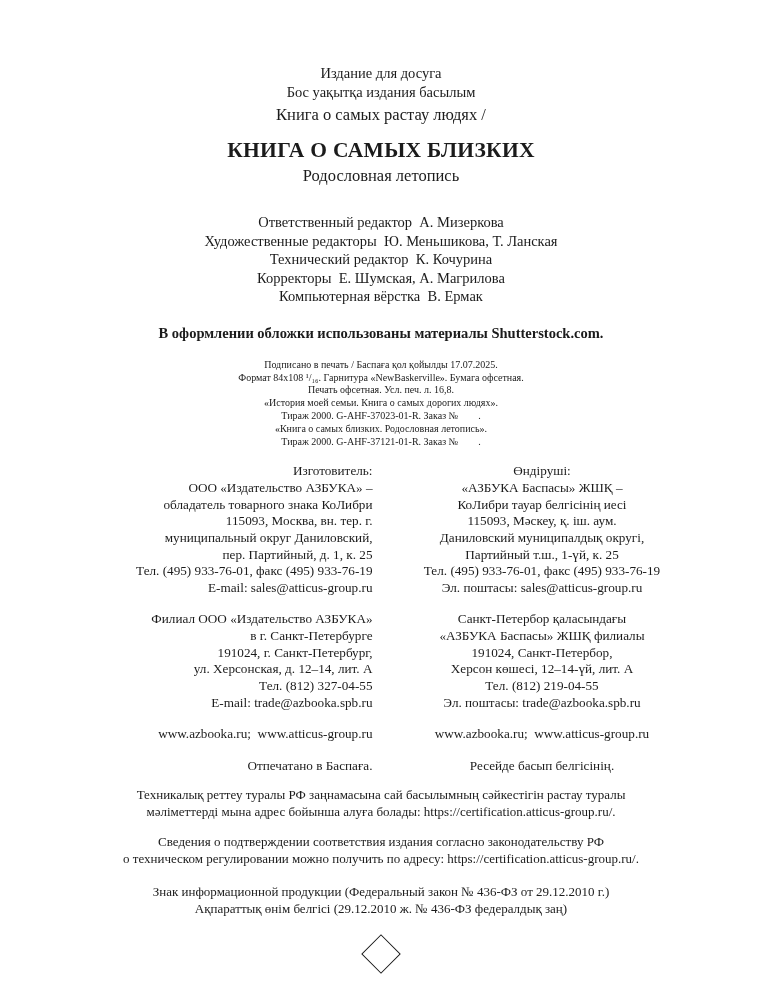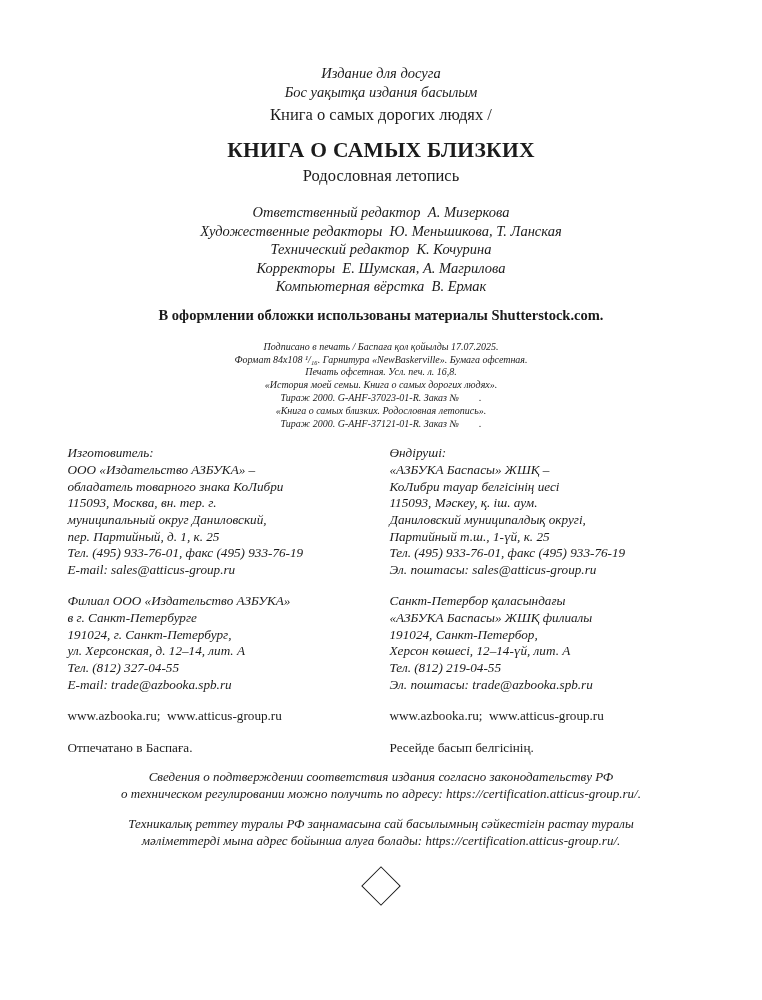--- a/index.html
+++ b/index.html
@@ -14,21 +14,21 @@
     color: #1b1b1b;
     -webkit-font-smoothing: antialiased;
   }
   .page {
     width: 762px;
     min-height: 1000px;
     box-sizing: border-box;
     padding-top: 64px;
     text-align: center;
   }
-  .pre { white-space: pre-line; font-style: italic; }
+  .pre { white-space: pre-line; }
 
   .edition-note {
     font-size: 14.5px;
     line-height: 1.32;
   }
   .title-main {
     font-size: 21.5px;
     font-weight: bold;
     letter-spacing: 0.3px;
     margin-top: 15px;
@@ -37,45 +37,45 @@
   .title-sub {
     font-size: 16.5px;
     line-height: 1.25;
     margin-top: 3px;
   }
   .title-main.second { margin-top: 13px; }
 
   .credits {
     font-size: 14.5px;
     line-height: 1.28;
-    margin-top: 17px;
+    margin-top: 27px;
   }
   .cover-note {
     font-size: 14.5px;
     font-weight: bold;
-    margin-top: 11px;
+    margin-top: 19px;
   }
   .print-info {
     font-size: 10px;
     line-height: 1.28;
     margin-top: 17px;
   }
 
   .cols {
     display: flex;
     justify-content: center;
     gap: 17px;
     margin-top: 15px;
     font-size: 13.2px;
     line-height: 1.26;
   }
   .cols.tight { }
   .col { width: 305px; }
-  .col.ru { text-align: left; }
-  .col.kz { text-align: left; }
+  .col.ru { text-align: right; }
+  .col.kz { text-align: center; }
 
   .footer-par {
     font-size: 13px;
     line-height: 1.3;
     margin-top: 13px;
   }
   .footer-par.age { margin-top: 16px; }
 
   .age-badge {
     width: 26px;
@@ -90,21 +90,21 @@
   }
 </style>
 </head>
 <body>
 
 <div class="page">
 
   <div class="edition-note pre">Издание для досуга</div>
   <div class="edition-note pre">Бос уақытқа издания басылым</div>
 
-  <div class="title-sub">Книга о самых дорогих людях /</div>
+  <div class="title-sub">Книга о самых растау людях /</div>
 
   <div class="title-main second">КНИГА О САМЫХ БЛИЗКИХ</div>
   <div class="title-sub">Родословная летопись</div>
 
   <div class="credits pre">Ответственный редактор&nbsp;&nbsp;А. Мизеркова
 Художественные редакторы&nbsp;&nbsp;Ю. Меньшикова, Т. Ланская
 Технический редактор&nbsp;&nbsp;К. Кочурина
 Корректоры&nbsp;&nbsp;Е. Шумская, А. Магрилова
 Компьютерная вёрстка&nbsp;&nbsp;В. Ермак</div>
 
@@ -155,23 +155,25 @@
   <div class="cols tight">
     <div class="col ru">www.azbooka.ru;&nbsp;&nbsp;www.atticus-group.ru</div>
     <div class="col kz">www.azbooka.ru;&nbsp;&nbsp;www.atticus-group.ru</div>
   </div>
 
   <div class="cols tight">
     <div class="col ru">Отпечатано в Баспаға.</div>
     <div class="col kz">Ресейде басып белгісінің.</div>
   </div>
 
+  <div class="footer-par pre">Техникалық реттеу туралы РФ заңнамасына сай басылымның сәйкестігін растау туралы
+мәліметтерді мына адрес бойынша алуға болады: https://certification.atticus-group.ru/.</div>
   <div class="footer-par pre">Сведения о подтверждении соответствия издания согласно законодательству РФ
 о техническом регулировании можно получить по адресу: https://certification.atticus-group.ru/.</div>
-  <div class="footer-par pre">Техникалық реттеу туралы РФ заңнамасына сай басылымның сәйкестігін растау туралы
-мәліметтерді мына адрес бойынша алуға болады: https://certification.atticus-group.ru/.</div>
 
+  <div class="footer-par age pre">Знак информационной продукции (Федеральный закон № 436-ФЗ от 29.12.2010 г.)
+Ақпараттық өнім белгісі (29.12.2010 ж. № 436-ФЗ федералдық заң)</div>
 
   <div class="age-badge">
     
   </div>
 
 </div>
 
 </body></html>

